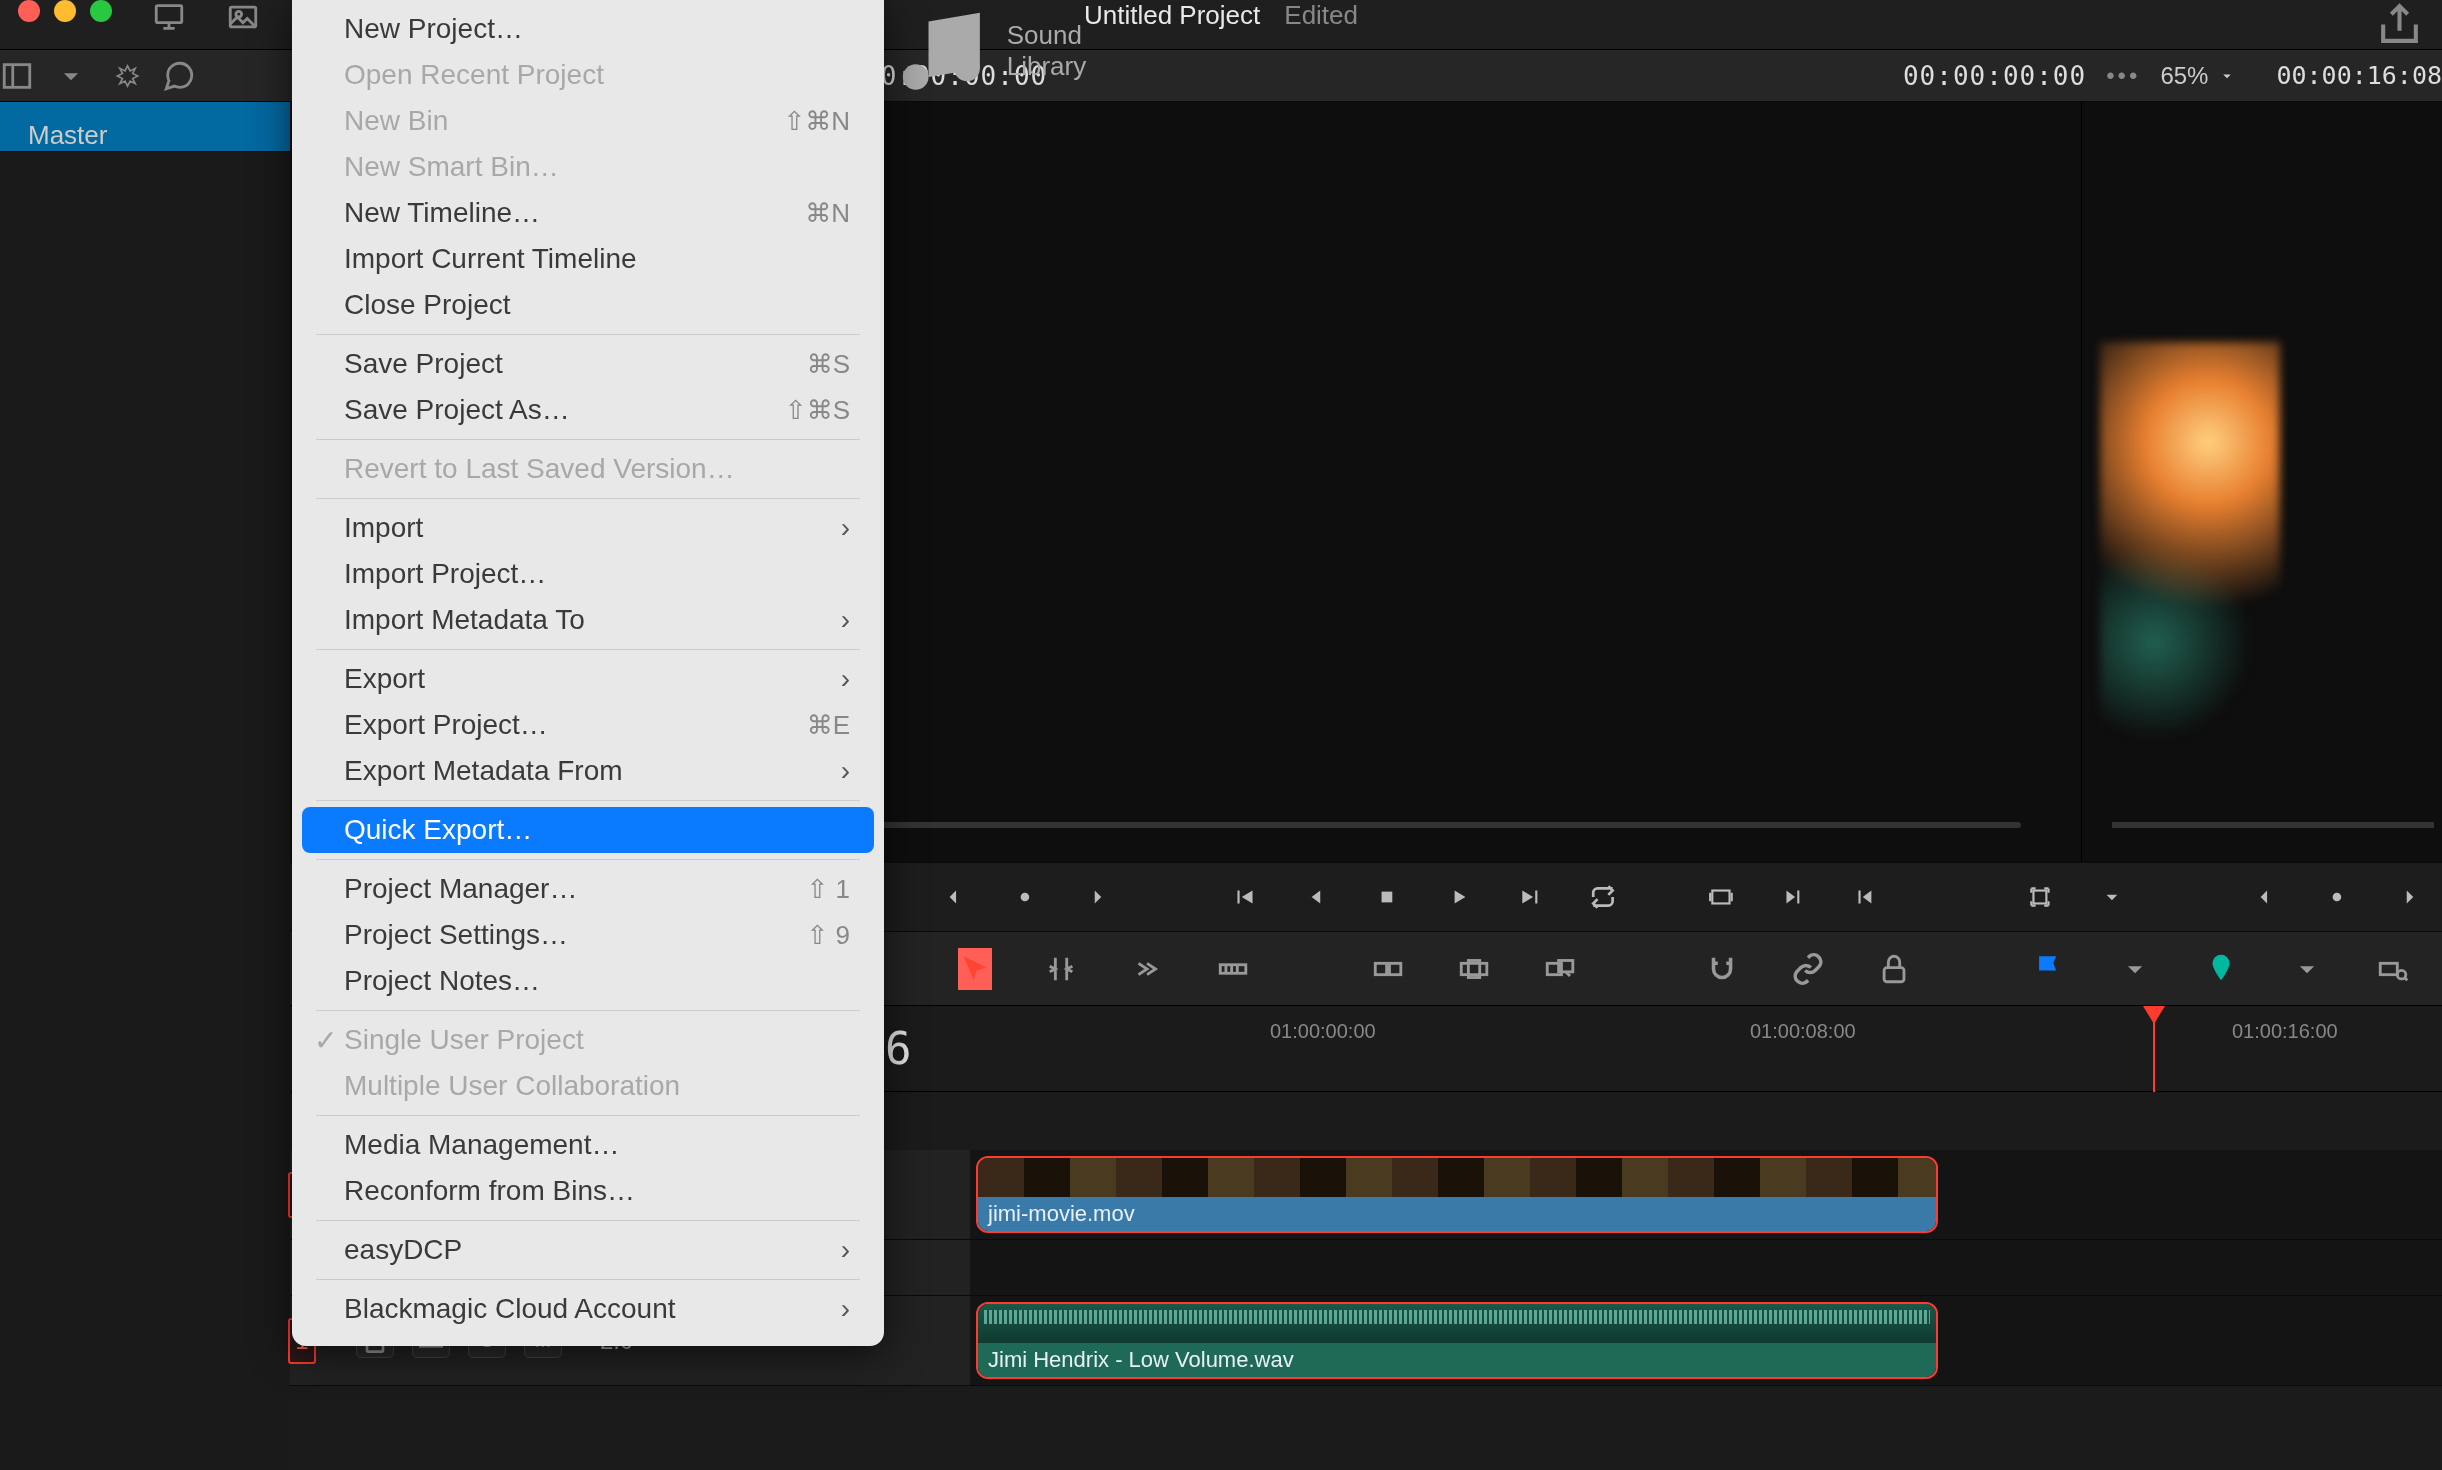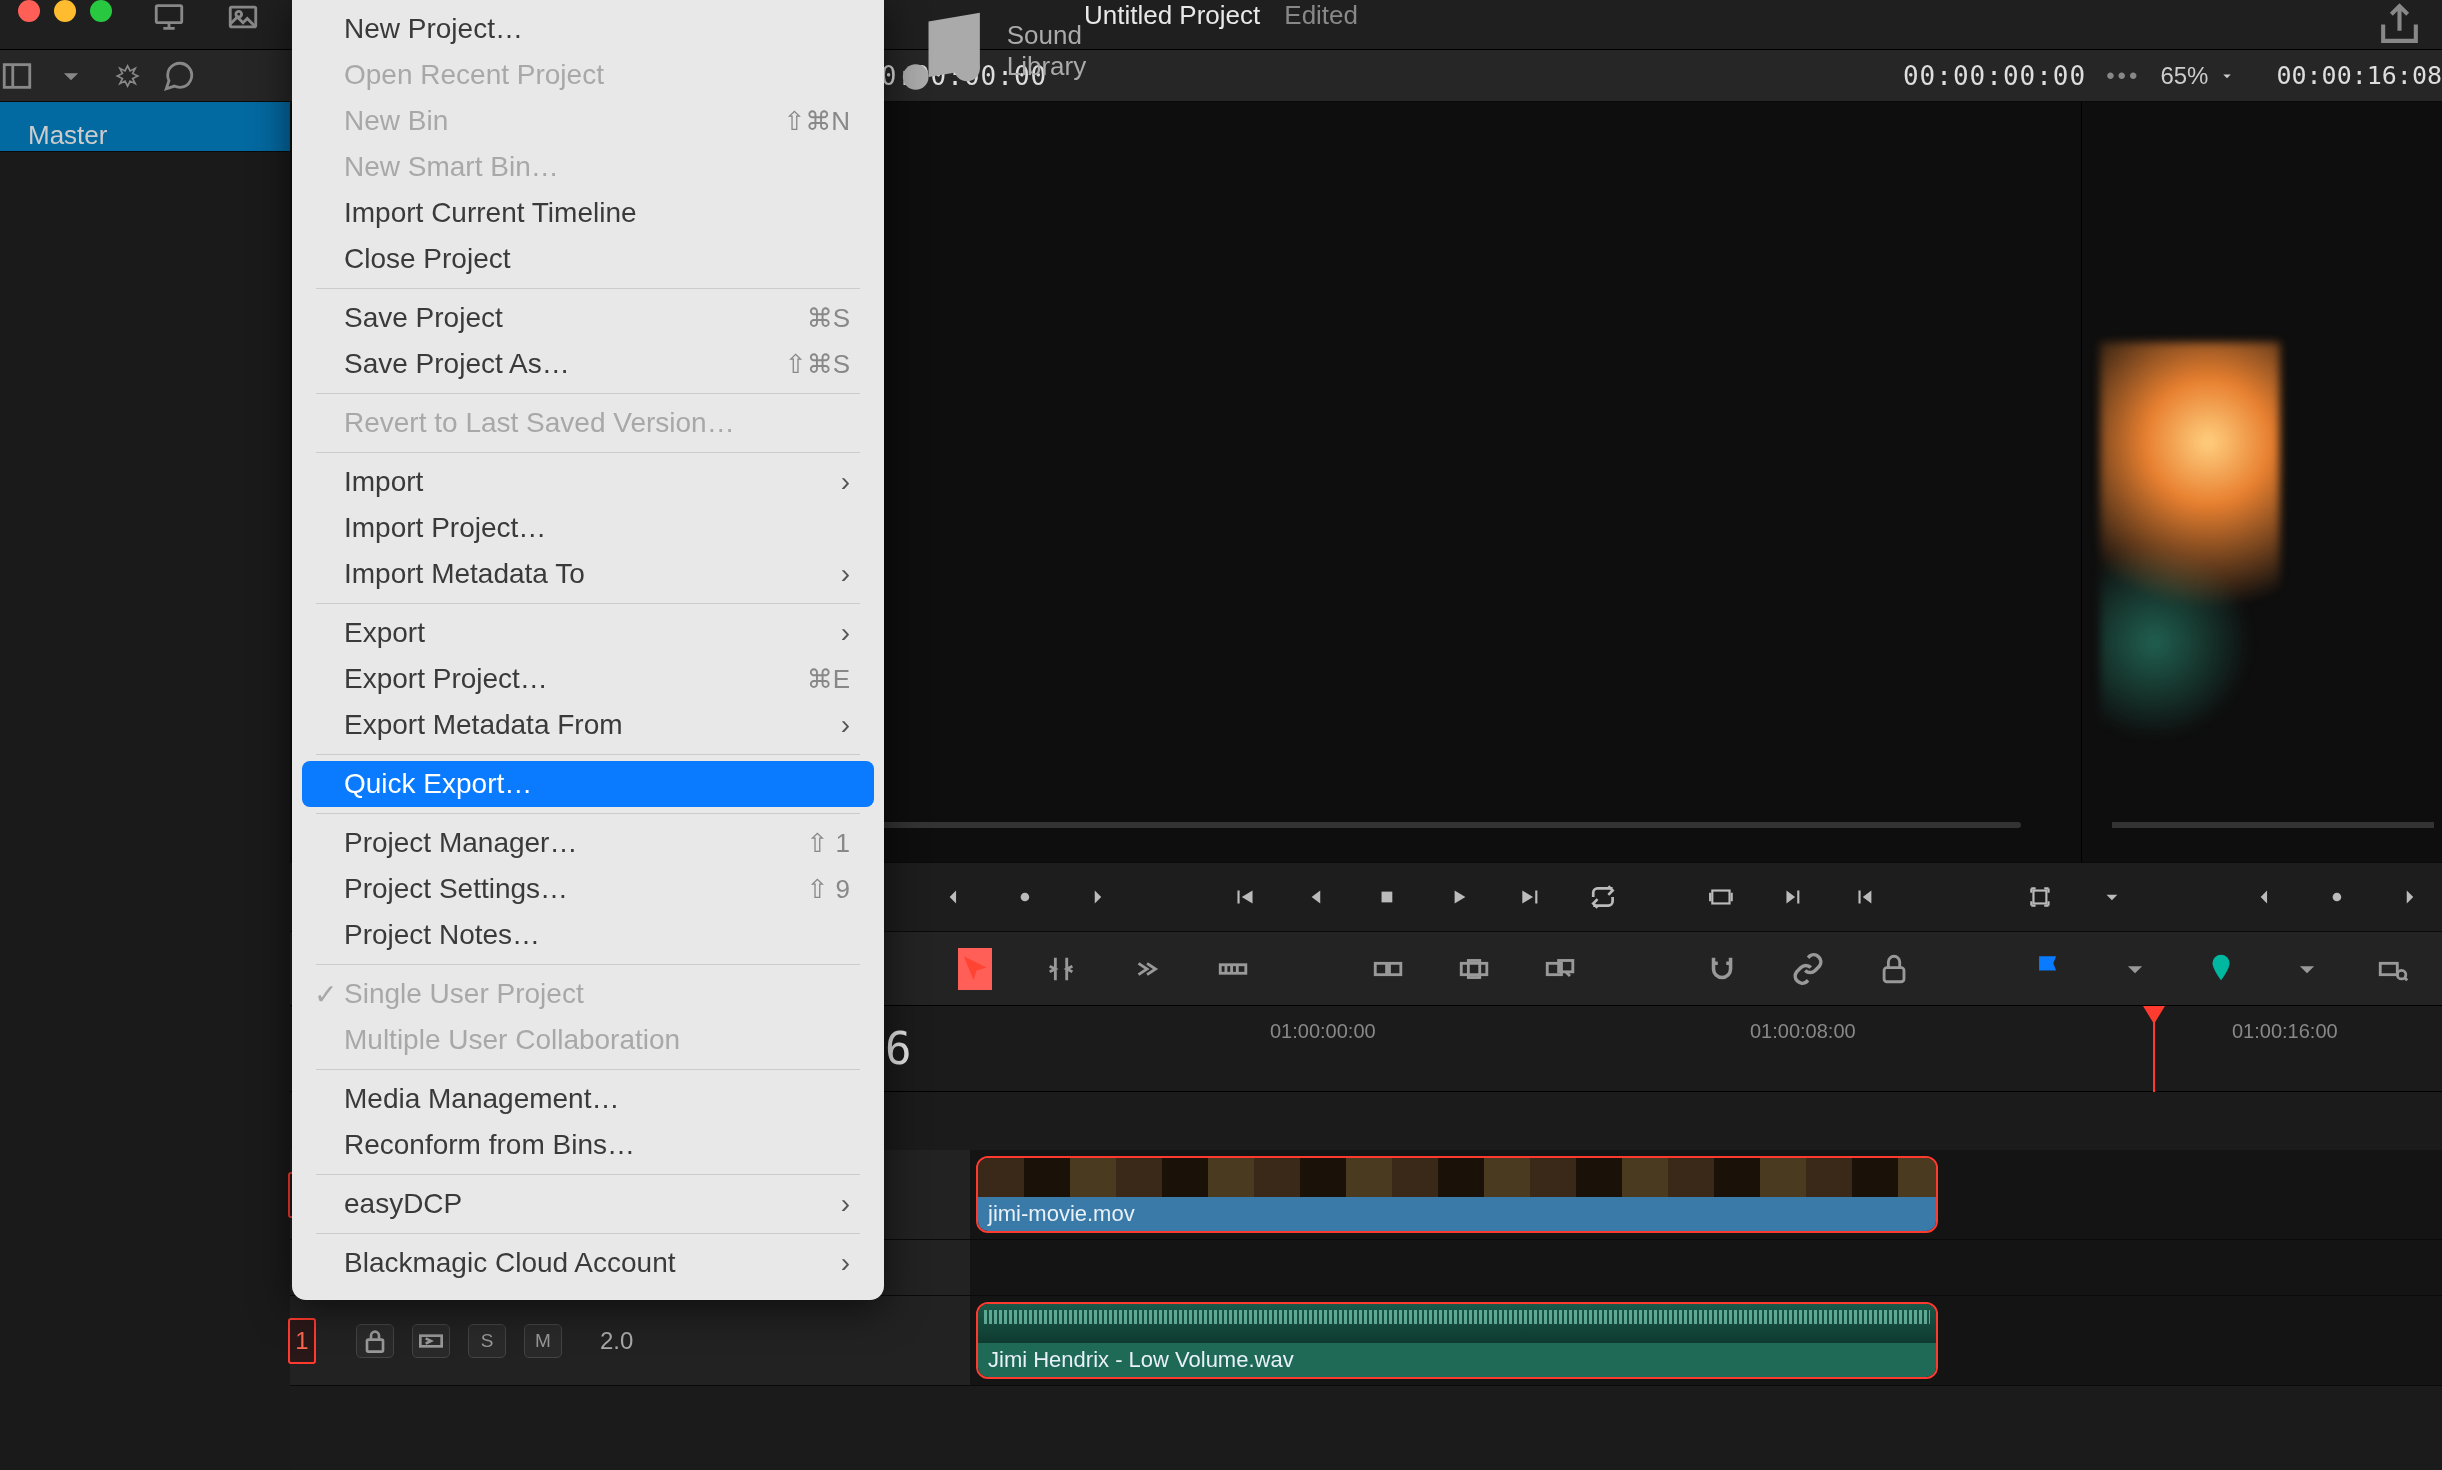--- a/index.html
+++ b/index.html
@@ -468,20 +468,24 @@
       <span>Open Recent Project</span>
     </div>
   <div class="menu-item disabled">
       <span>New Bin</span>
       <span class="sc">⇧⌘N</span>
     </div>
   <div class="menu-item disabled">
       <span>New Smart Bin…</span>
     </div>
   <div class="menu-item">
+      <span>New Timeline…</span>
+      <span class="sc">⌘N</span>
+    </div>
+  <div class="menu-item">
       <span>Import Current Timeline</span>
     </div>
   <div class="menu-item">
       <span>Close Project</span>
     </div>
   <div class="menu-sep"></div>
   <div class="menu-item">
       <span>Save Project</span>
       <span class="sc">⌘S</span>
     </div>

